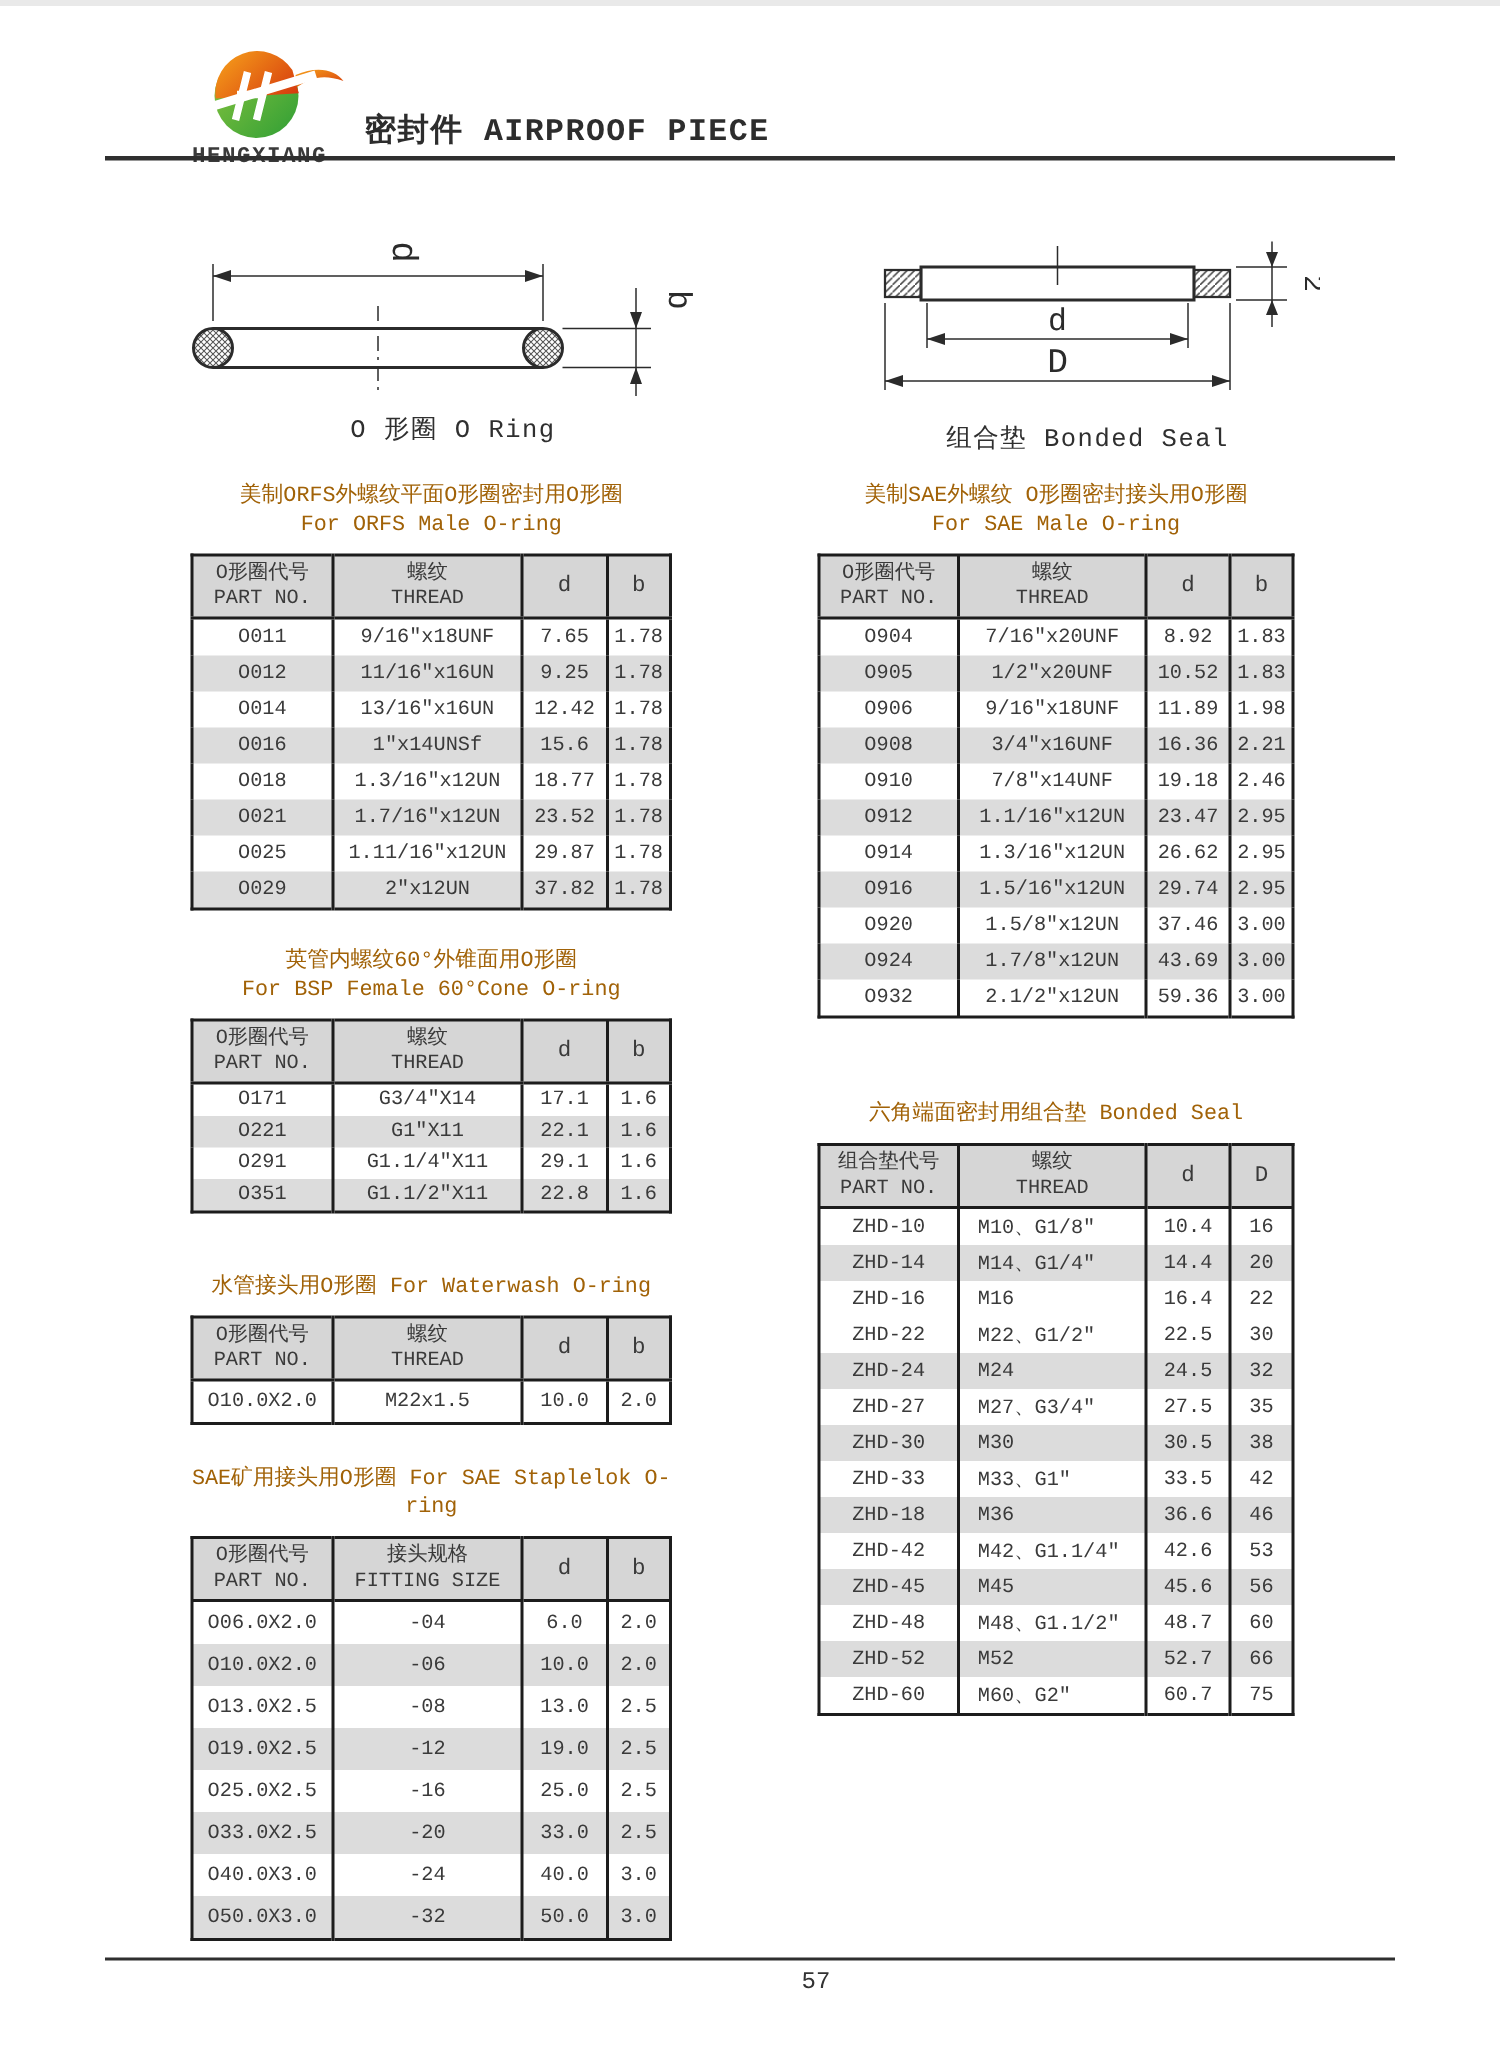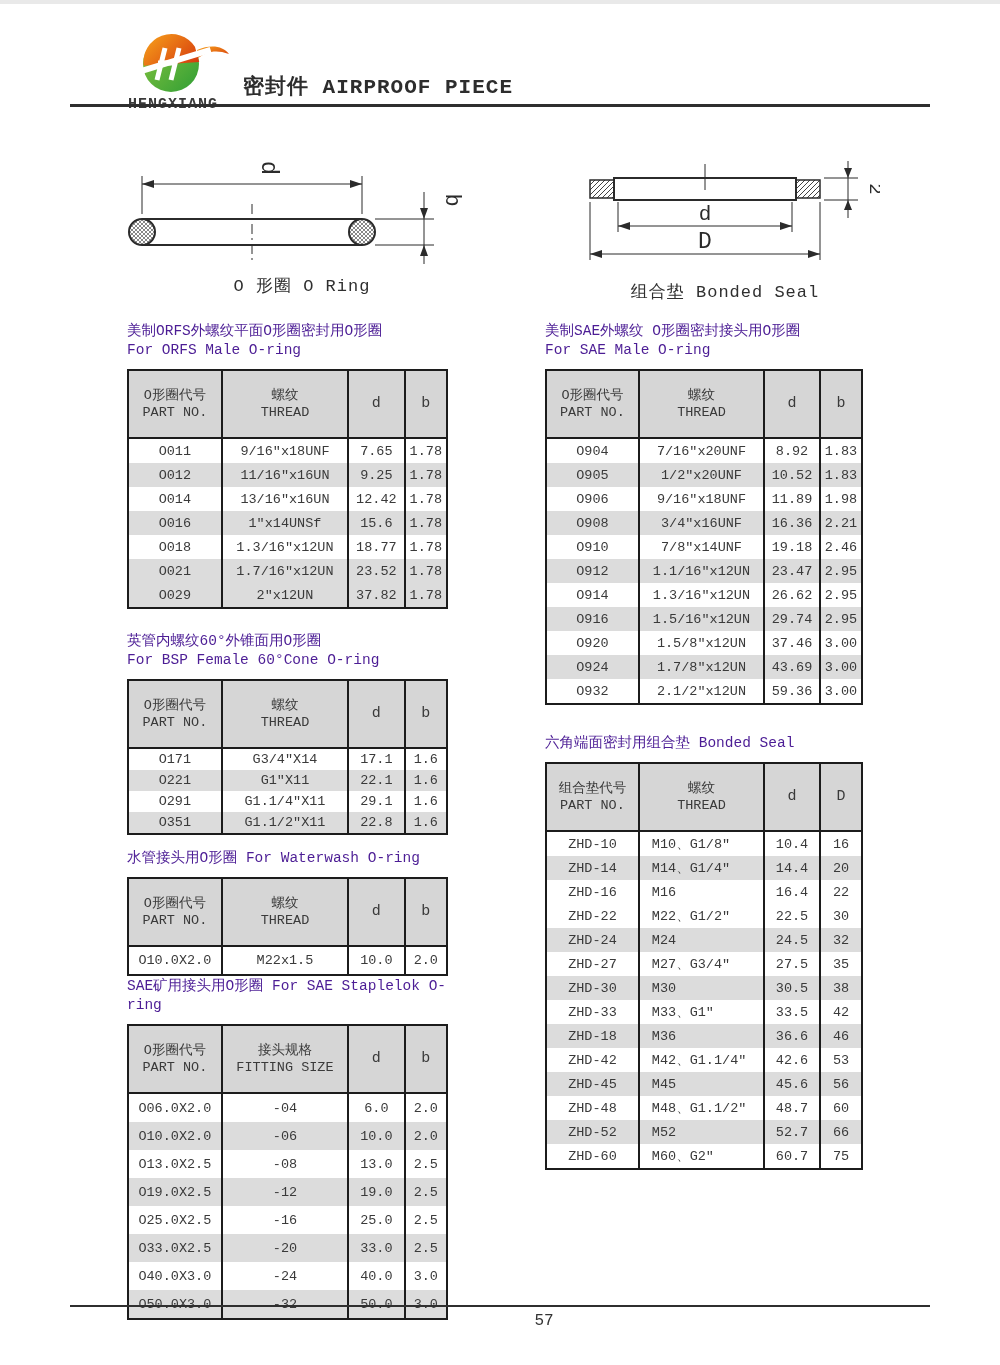--- a/index.html
+++ b/index.html
@@ -20,29 +20,29 @@
   svg line,svg path.ln{stroke:#2b2b2b;}
 
   
   .section{position:absolute;width:321px;}
   #sec1{left:127px;top:318px;}
   #sec2{left:127px;top:628px;}
   #sec3{left:127px;top:845px;}
   #sec4{left:127px;top:973px;}
   #sec5{left:545px;top:318px;width:318px;}
   #sec6{left:545px;top:730px;width:318px;}
-  .sec-title div{font-size:14.5px;line-height:19px;color:#4c1d95;}
+  .sec-title div{font-size:14.5px;line-height:19px;color:#a16207;text-align:center;}
   .sec-title{margin-bottom:9px;}
 
   
   table.spec{width:100%;border-collapse:collapse;table-layout:fixed;border:2px solid #1c1c1c;}
   table.spec th,table.spec td{border-left:2px solid #1c1c1c;text-align:center;vertical-align:middle;
     font-size:13.5px;color:#3a3a3a;padding:0;}
   table.spec th:first-child,table.spec td:first-child{border-left:none;}
-  table.spec thead th{background:#d6d6d6;border-bottom:2px solid #1c1c1c;font-weight:normal;padding:16px 0;}
+  table.spec thead th{background:#d6d6d6;border-bottom:2px solid #1c1c1c;font-weight:normal;padding:3px 0;}
   table.spec thead th div{line-height:17px;font-size:13.5px;}
   table.spec thead th div:only-child{font-size:15px;line-height:30px;}
   table.spec tr.alt td{background:#dcdcdc;}
   table.spec th:nth-child(1),table.spec td:nth-child(1){width:29.5%;}
   table.spec th:nth-child(2),table.spec td:nth-child(2){width:40%;}
   table.spec th:nth-child(3),table.spec td:nth-child(3){width:17.5%;}
   table.spec th:nth-child(4),table.spec td:nth-child(4){width:13%;}
   .t-std td{height:24px;}
   .t-sm  td{height:21px;}
   .t-lg  td{height:27px;}
@@ -203,20 +203,26 @@
             <td>1.3/16"x12UN</td>
             <td>18.77</td>
             <td>1.78</td>
           </tr>
           <tr class="alt">
             <td>O021</td>
             <td>1.7/16"x12UN</td>
             <td>23.52</td>
             <td>1.78</td>
           </tr>
+          <tr>
+            <td>O025</td>
+            <td>1.11/16"x12UN</td>
+            <td>29.87</td>
+            <td>1.78</td>
+          </tr>
           <tr class="alt">
             <td>O029</td>
             <td>2"x12UN</td>
             <td>37.82</td>
             <td>1.78</td>
           </tr>
         </tbody>
       </table>
   </div>
 

